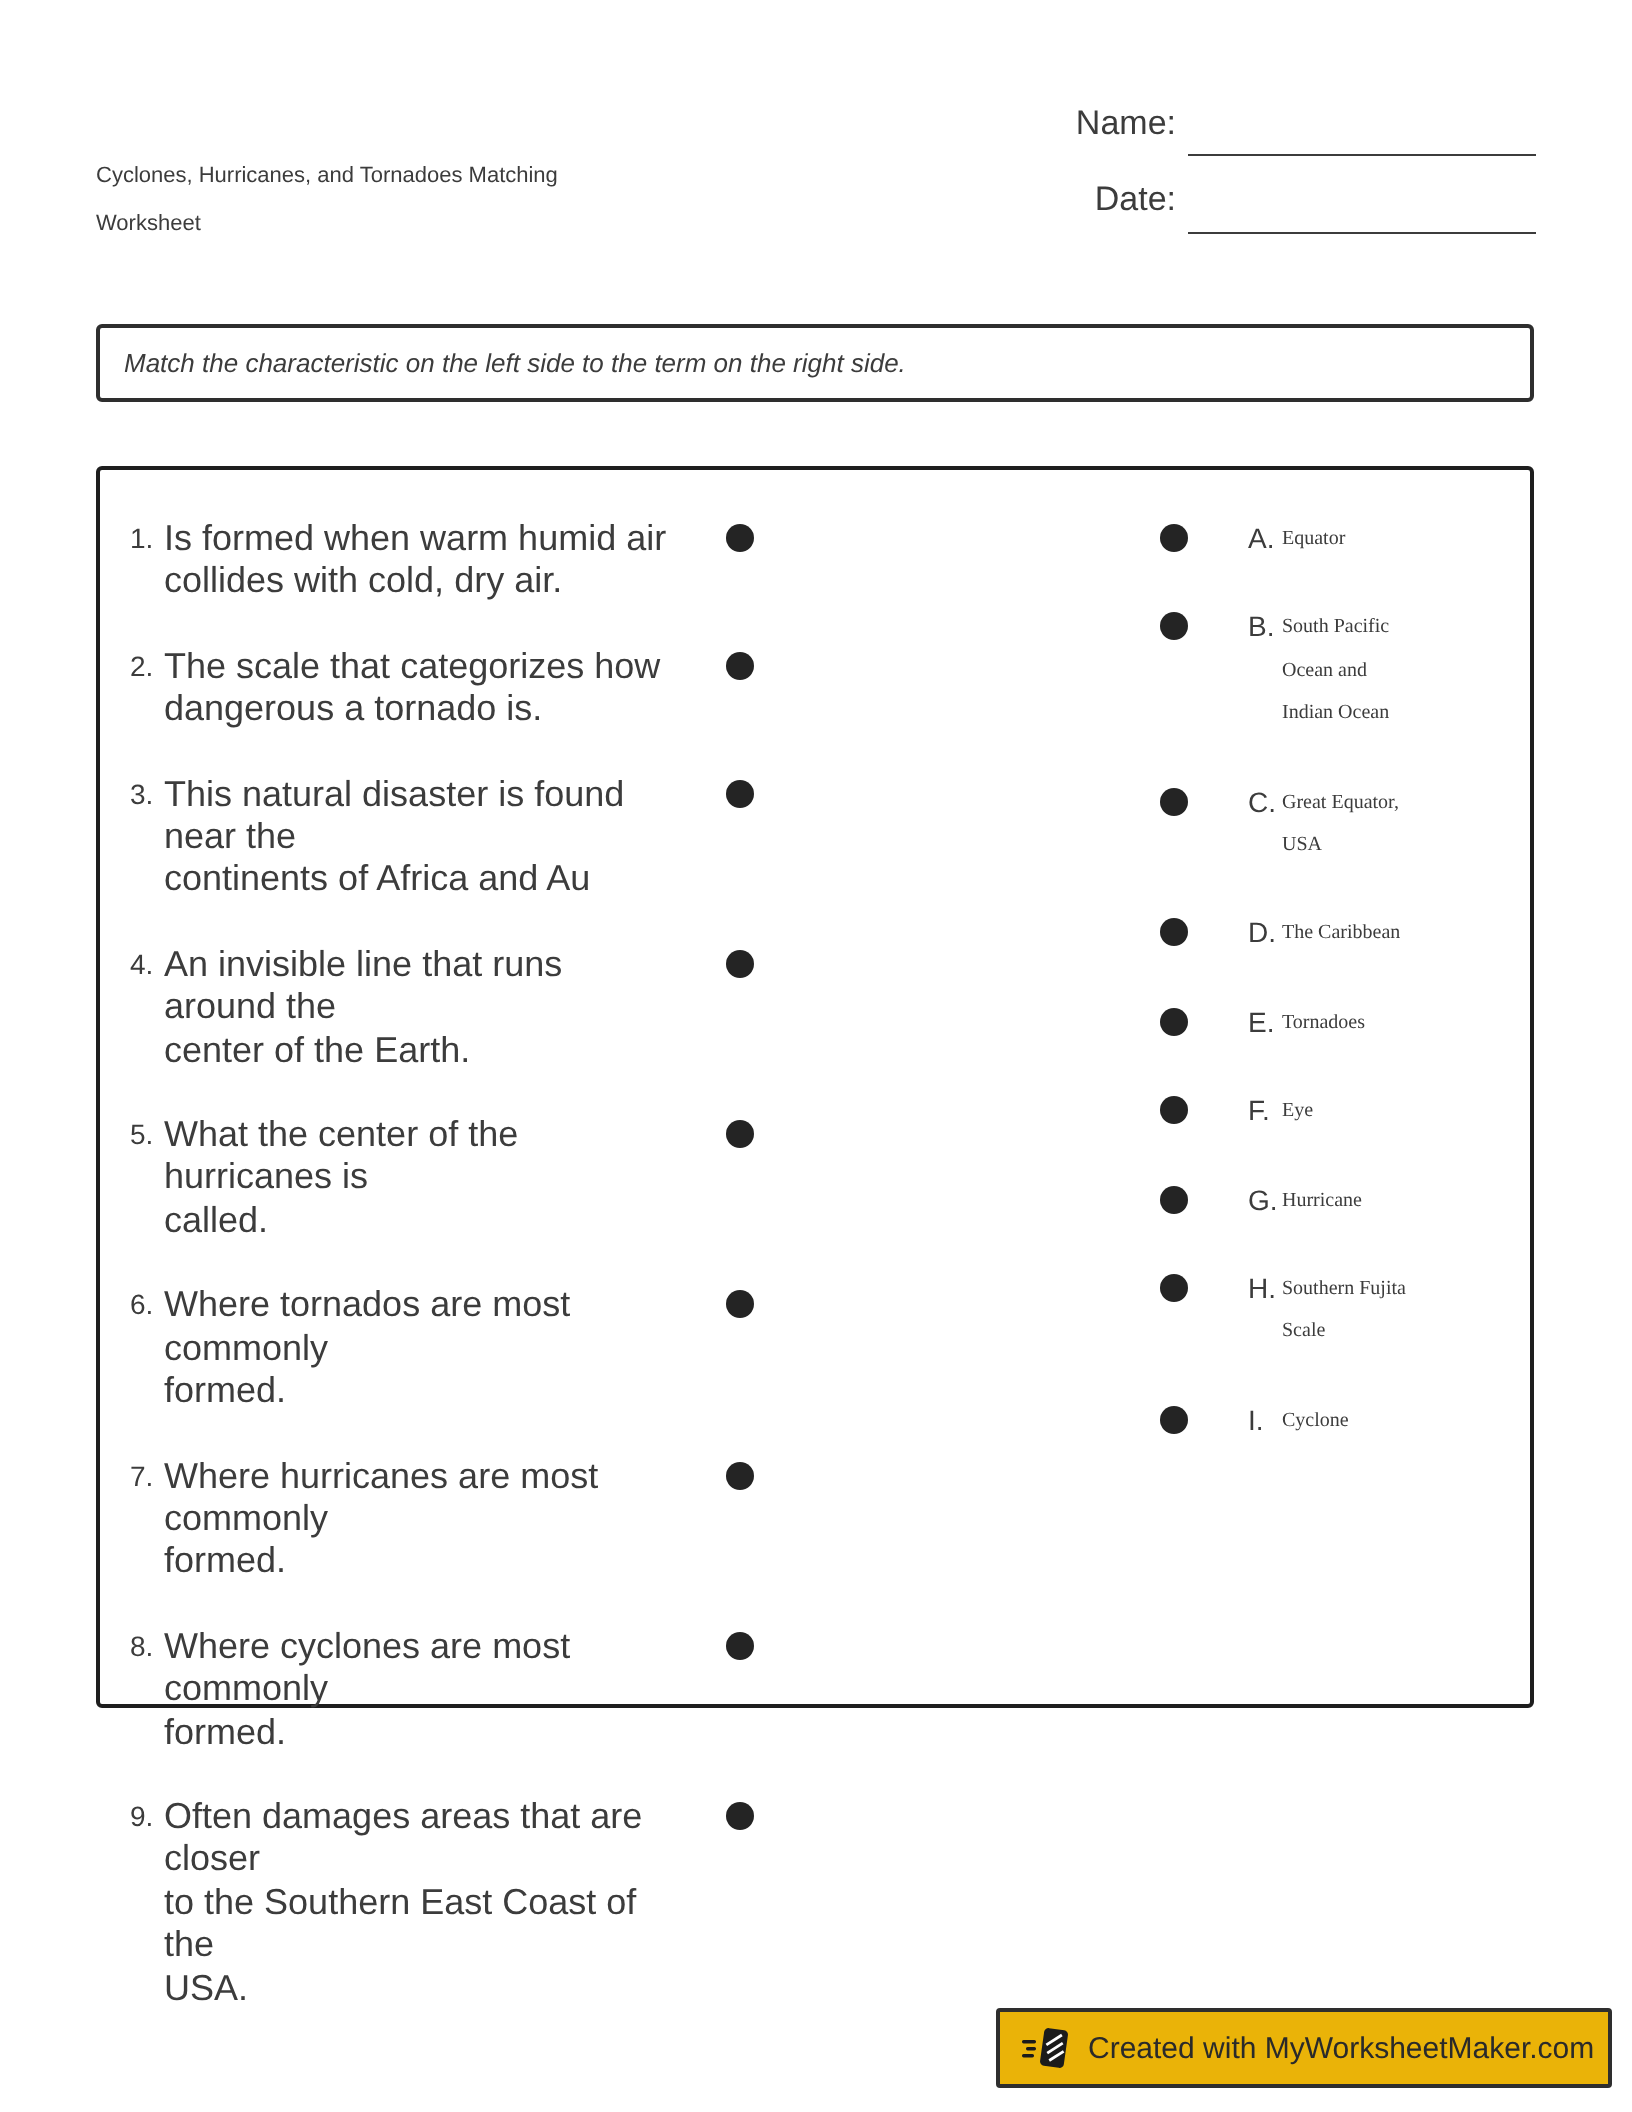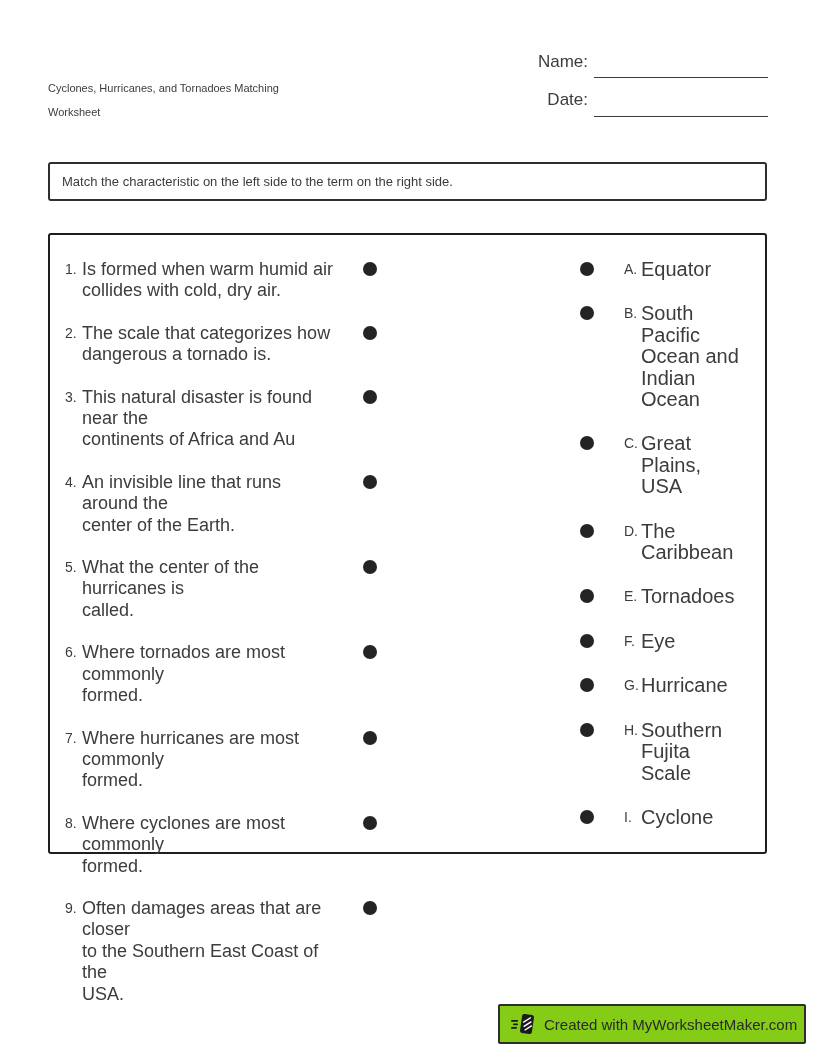--- a/index.html
+++ b/index.html
@@ -14,43 +14,43 @@
          white-space:pre-line;color:var(--ink);margin-top:28px;}
 
   .field-label{position:absolute;left:520px;width:68px;text-align:right;font-size:17px;color:var(--ink);}
   .label-name{top:52px;}
   .label-date{top:90px;}
   .fill-line{position:absolute;left:594px;width:174px;height:0;border-top:1.6px solid var(--line);}
   .line-name{top:77px;}
   .line-date{top:116px;}
 
   .instruction-box{position:absolute;left:48px;top:162px;width:719px;height:39px;
-                   border:2px solid #2e2e2e;border-radius:3px;display:flex;align-items:center;}
+                   border:2px solid #2e2e2e;border-radius:3px;display:flex;align-items:center;font-style:italic;}
   .instruction-text{padding-left:12px;font-size:13px;color:var(--ink);}
 
   .match-box{position:absolute;left:48px;top:233px;width:719px;height:621px;
              border:2px solid var(--border);border-radius:3px;}
 
   .left-col{position:absolute;left:15px;top:24px;width:330px;}
   .left-item{position:relative;display:flex;margin-bottom:21px;}
   .left-item .num{flex:none;width:17px;font-size:14px;line-height:21.4px;color:var(--ink);}
   .left-item .txt{width:256px;font-size:18px;line-height:21.4px;white-space:pre-line;color:var(--ink);}
   .left-item .dot{left:298px;}
 
   .right-col{position:absolute;left:530px;top:24px;width:182px;}
   .right-item{position:relative;padding-left:44px;display:flex;margin-bottom:23px;}
   .right-item .letter{flex:none;width:17px;font-size:14px;line-height:21.4px;color:var(--ink);}
-  .right-item .txt{width:112px;font-size:20px;line-height:21.4px;white-space:pre-line;color:var(--ink);}
+  .right-item .txt{width:112px;font-size:10px;line-height:21.4px;white-space:pre-line;color:var(--ink);font-family:Liberation Serif, serif;}
   .right-item .dot{left:0;}
 
   .dot{position:absolute;top:3px;width:14px;height:14px;border-radius:50%;background:var(--dot);cursor:pointer;}
 
   .footer-box{position:absolute;left:498px;top:1004px;width:308px;height:40px;
               border:2px solid #2e2e2e;border-radius:2px;display:flex;align-items:center;
-              padding-left:10px;gap:8px;background:#84cc16;}
+              padding-left:10px;gap:8px;background:#eab308;}
   .footer-text{font-size:15px;color:#2a2a2a;}
   .footer-icon{width:26px;height:26px;flex:none;}
 </style>
 </head>
 <body>
 
 <div class="sheet">
 
   <div class="title">Cyclones, Hurricanes, and Tornadoes Matching
 Worksheet</div>
@@ -142,21 +142,21 @@
     <span class="dot"></span>
     <span class="letter">B.</span>
     <span class="txt">South Pacific
 Ocean and
 Indian Ocean</span>
   </div>
 
   <div class="right-item">
     <span class="dot"></span>
     <span class="letter">C.</span>
-    <span class="txt">Great Plains,
+    <span class="txt">Great Equator,
 USA</span>
   </div>
 
   <div class="right-item">
     <span class="dot"></span>
     <span class="letter">D.</span>
     <span class="txt">The Caribbean</span>
   </div>
 
   <div class="right-item">

